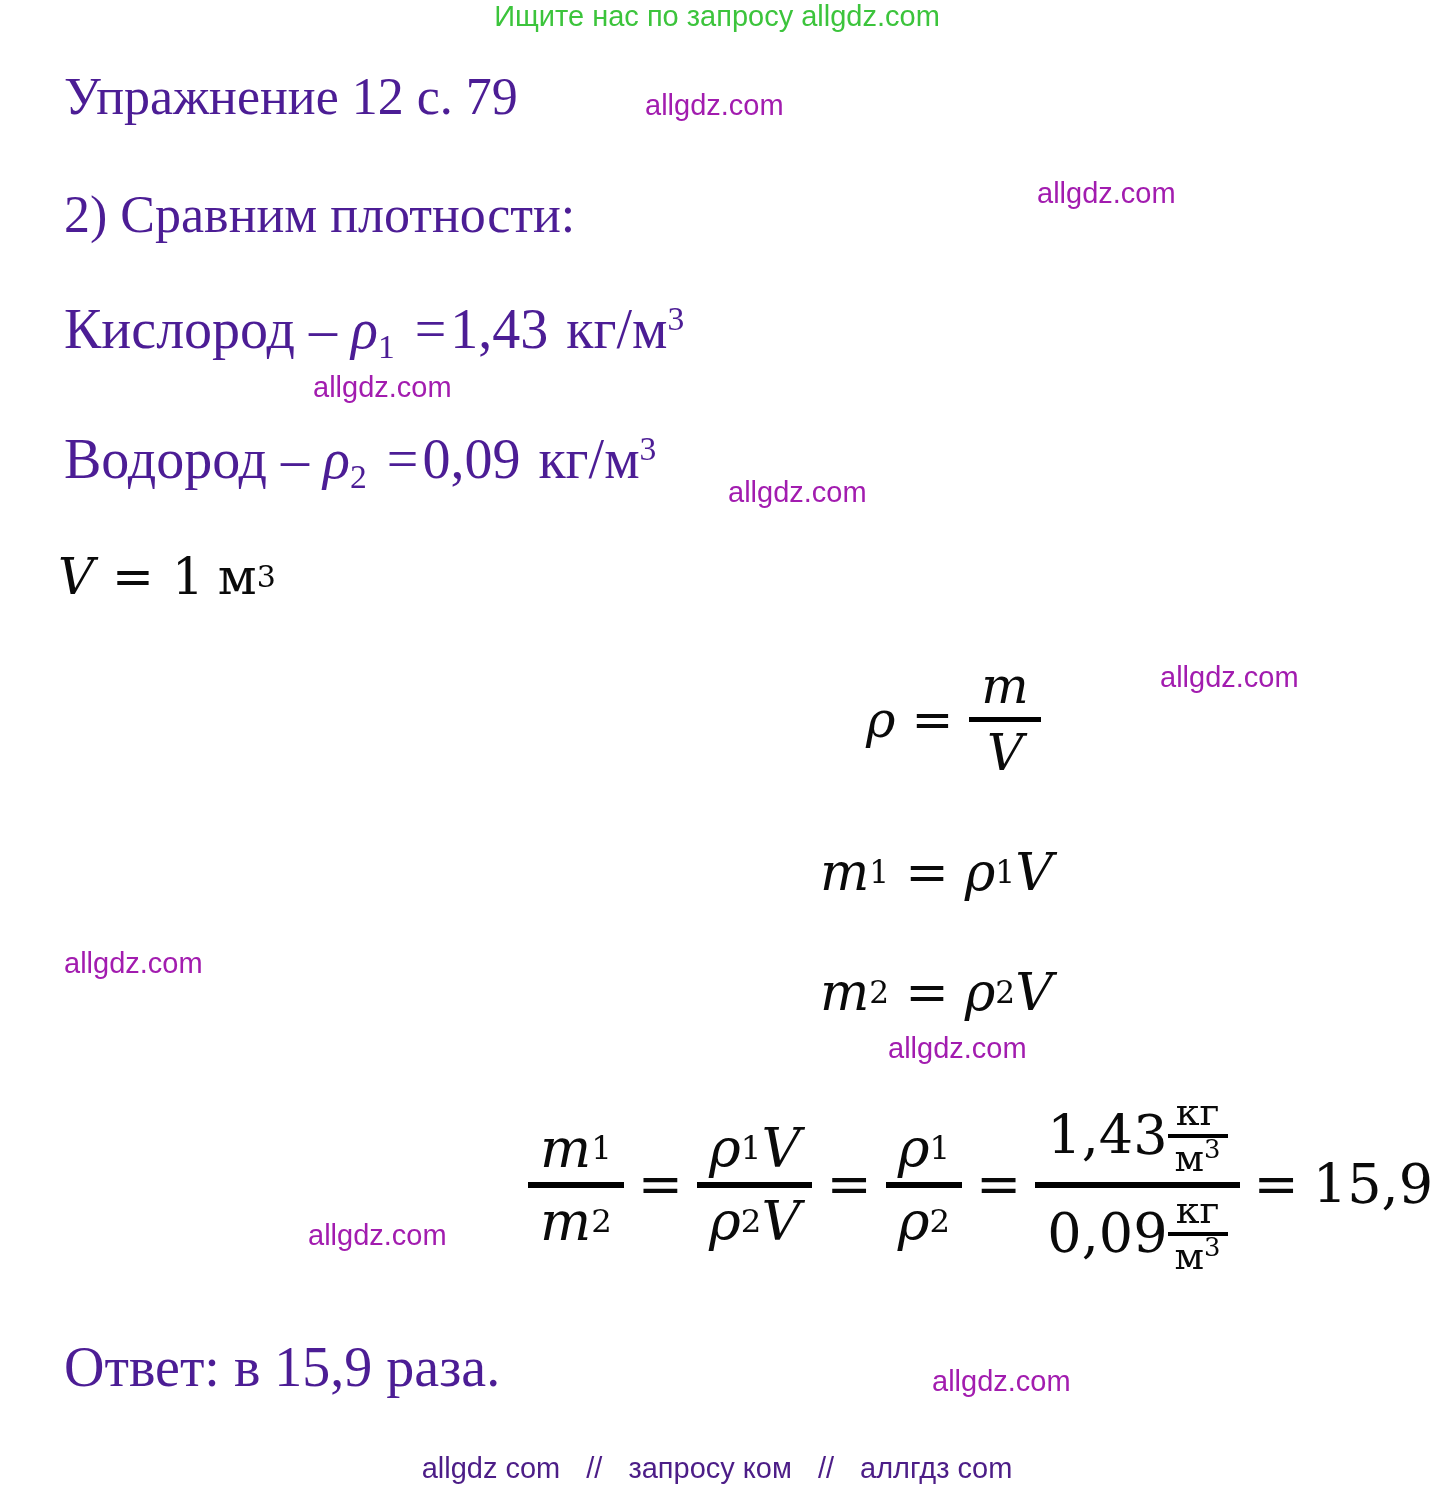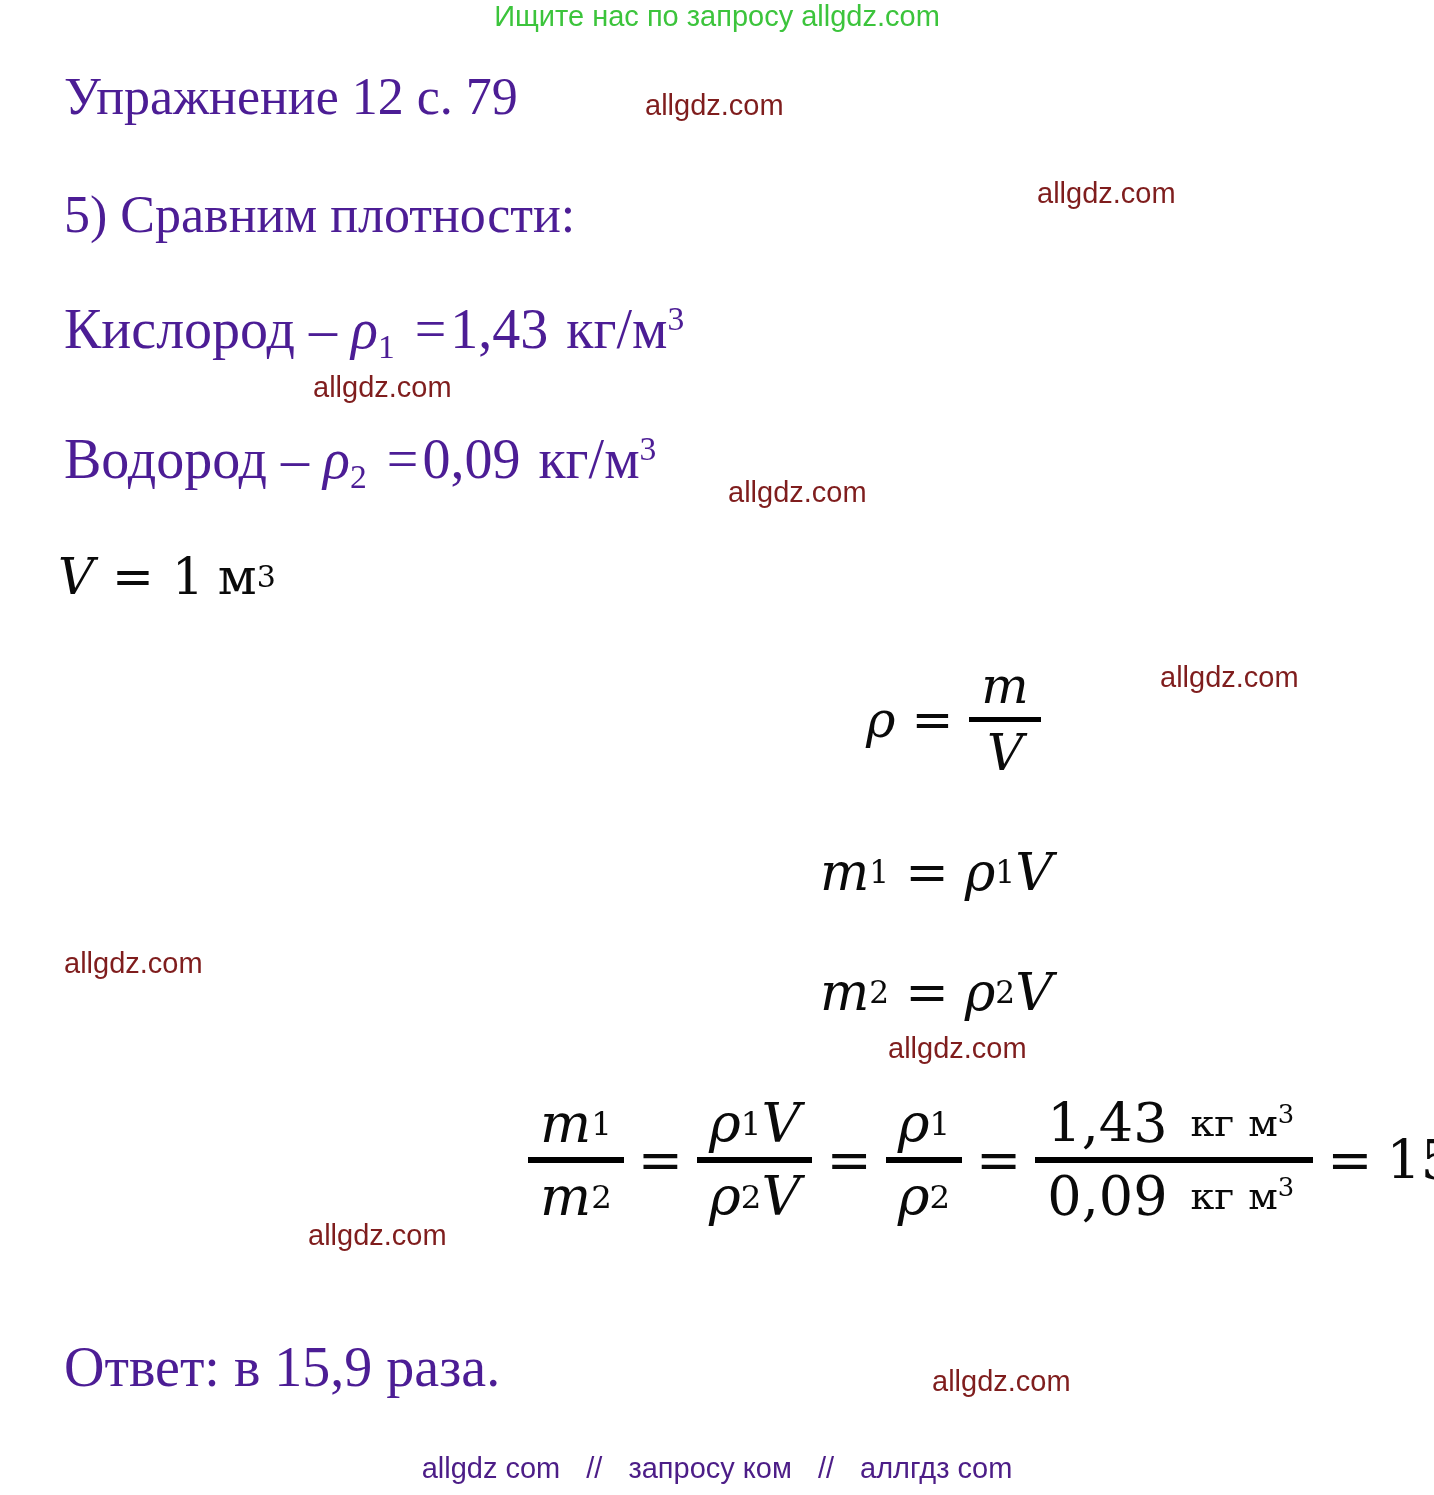--- a/index.html
+++ b/index.html
@@ -17,21 +17,21 @@
   
   .serifline {
     font-family: "Liberation Serif", serif;
     white-space: nowrap;
     line-height: 1.12;
     color: #4c1d95;
   }
   .wm {
     font-family: "Liberation Sans", sans-serif;
     font-size: 29px;
-    color: #7f1d1d;
+    color: #a21caf;
     white-space: nowrap;
     line-height: 1.1;
   }
   .promo {
     position: absolute;
     top: 0px; left: 0; width: 100%;
     text-align: center;
     font-family: "Liberation Sans", sans-serif;
     font-size: 29px;
     color: #3cc43c;
@@ -60,22 +60,22 @@
   sub.s { font-size: 0.6em; line-height: 0; vertical-align: -0.3em; }
   sup.s { font-size: 0.6em; line-height: 0; vertical-align: 0.55em; }
 
   .frac { display: inline-flex; flex-direction: column; align-items: center; }
   .frac .num, .frac .den { padding: 2px 12px; display: inline-flex; align-items: center; }
   .fbar { align-self: stretch; height: 6px; background: #000; }
   .fbar.thin { height: 5px; }
 
   .valrow { display: inline-flex; align-items: center; }
   .ufrac {
-    display: inline-flex; flex-direction: row; align-items: center;
-    font-size: 38px; margin-left: 16px; font-style: normal; text-align: center;
+    display: inline-flex; flex-direction: column; align-items: center;
+    font-size: 38px; font-style: normal; text-align: center;
   }
   .ufrac .unum, .ufrac .uden { padding: 1px 7px; line-height: 1.05; }
   .ubar { align-self: stretch; height: 4px; background: #000; }
   .usup { font-size: 0.68em; line-height: 0; vertical-align: 0.5em; }
 
   
   .dash { margin: 0 14px; }
   .eqg { margin-left: 20px; margin-right: 4px; }
   .unitg { margin-left: 18px; }
   .veq { margin: 0 18px; }
@@ -85,21 +85,21 @@
 <body>
 
 <div class="page">
 
   <div class="promo">Ищите нас по запросу allgdz.com</div>
 
   <div class="abs serifline" style="left:64px; top:68px; font-size:52px;">Упражнение 12 с. 79</div>
   <div class="abs wm" style="left:645px; top:90px;">allgdz.com</div>
 
   <div class="abs wm" style="left:1037px; top:178px;">allgdz.com</div>
-  <div class="abs serifline" style="left:64px; top:186px; font-size:52px;">5) Сравним плотности:</div>
+  <div class="abs serifline" style="left:64px; top:186px; font-size:52px;">2) Сравним плотности:</div>
 
   <div class="abs serifline" style="left:64px; top:298px; font-size:56px;">
     <span>Кислород</span><span class="dash">–</span><span class="it">ρ</span><sub class="s">1</sub><span class="eqg">=</span><span>1,43</span><span class="unitg">кг/м</span><sup class="s">3</sup>
   </div>
   <div class="abs wm" style="left:313px; top:372px;">allgdz.com</div>
 
   <div class="abs serifline" style="left:64px; top:428px; font-size:56px;">
     <span>Водород</span><span class="dash">–</span><span class="it">ρ</span><sub class="s">2</sub><span class="eqg">=</span><span>0,09</span><span class="unitg">кг/м</span><sup class="s">3</sup>
   </div>
   <div class="abs wm" style="left:728px; top:477px;">allgdz.com</div>

